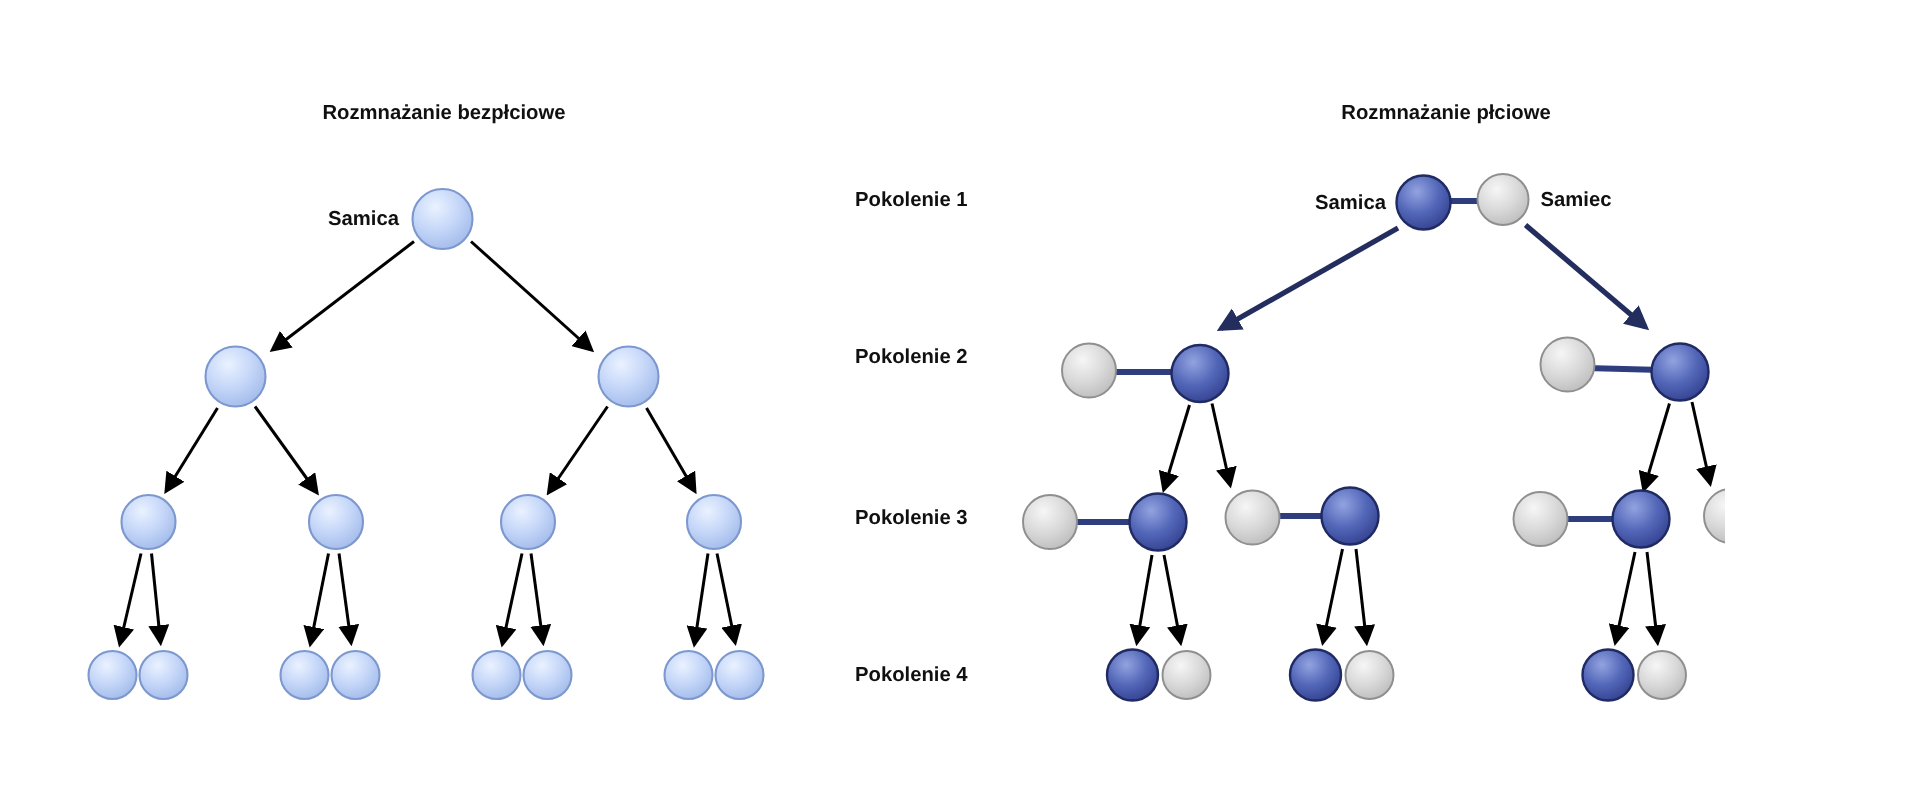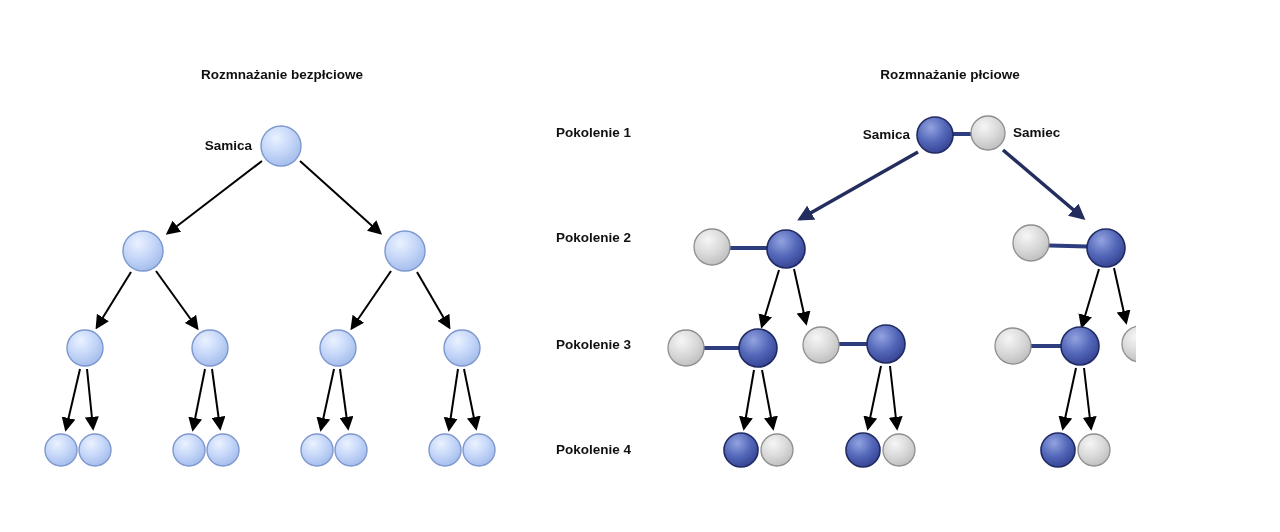--- a/index.html
+++ b/index.html
@@ -1,16 +1,16 @@
 <!DOCTYPE html>
 <html style="--fill-lb: #c3d5f8; --stroke-lb: #7d98cf; --fill-db: #5266b8; --stroke-db: #202a63; --fill-gr: #d9d9d9; --stroke-gr: #8f8f8f; --arrow: #000000; --mate: #2e3d7d; --navy: #232d5e;"><head>
 <meta charset="utf-8">
 <style>
   html,body{margin:0;padding:0;background:#ffffff;}
-  #stage{position:relative;width:1136px;height:532px;background:#ffffff;overflow:hidden;}
+  #stage{position:relative;width:1136px;height:532px;background:#ffffff;overflow:hidden;margin-left:14px;}
   svg{display:block;}
 
   
   .st-lb-hi{stop-color:#eaf2ff;}
   .st-lb-mid{stop-color:var(--fill-lb,#c3d5f8);}
   .st-lb-edge{stop-color:#a2bbea;}
   .st-db-hi{stop-color:#93a3e0;}
   .st-db-mid{stop-color:var(--fill-db,#5266b8);}
   .st-db-edge{stop-color:#34418f;}
   .st-gr-hi{stop-color:#f6f6f6;}

